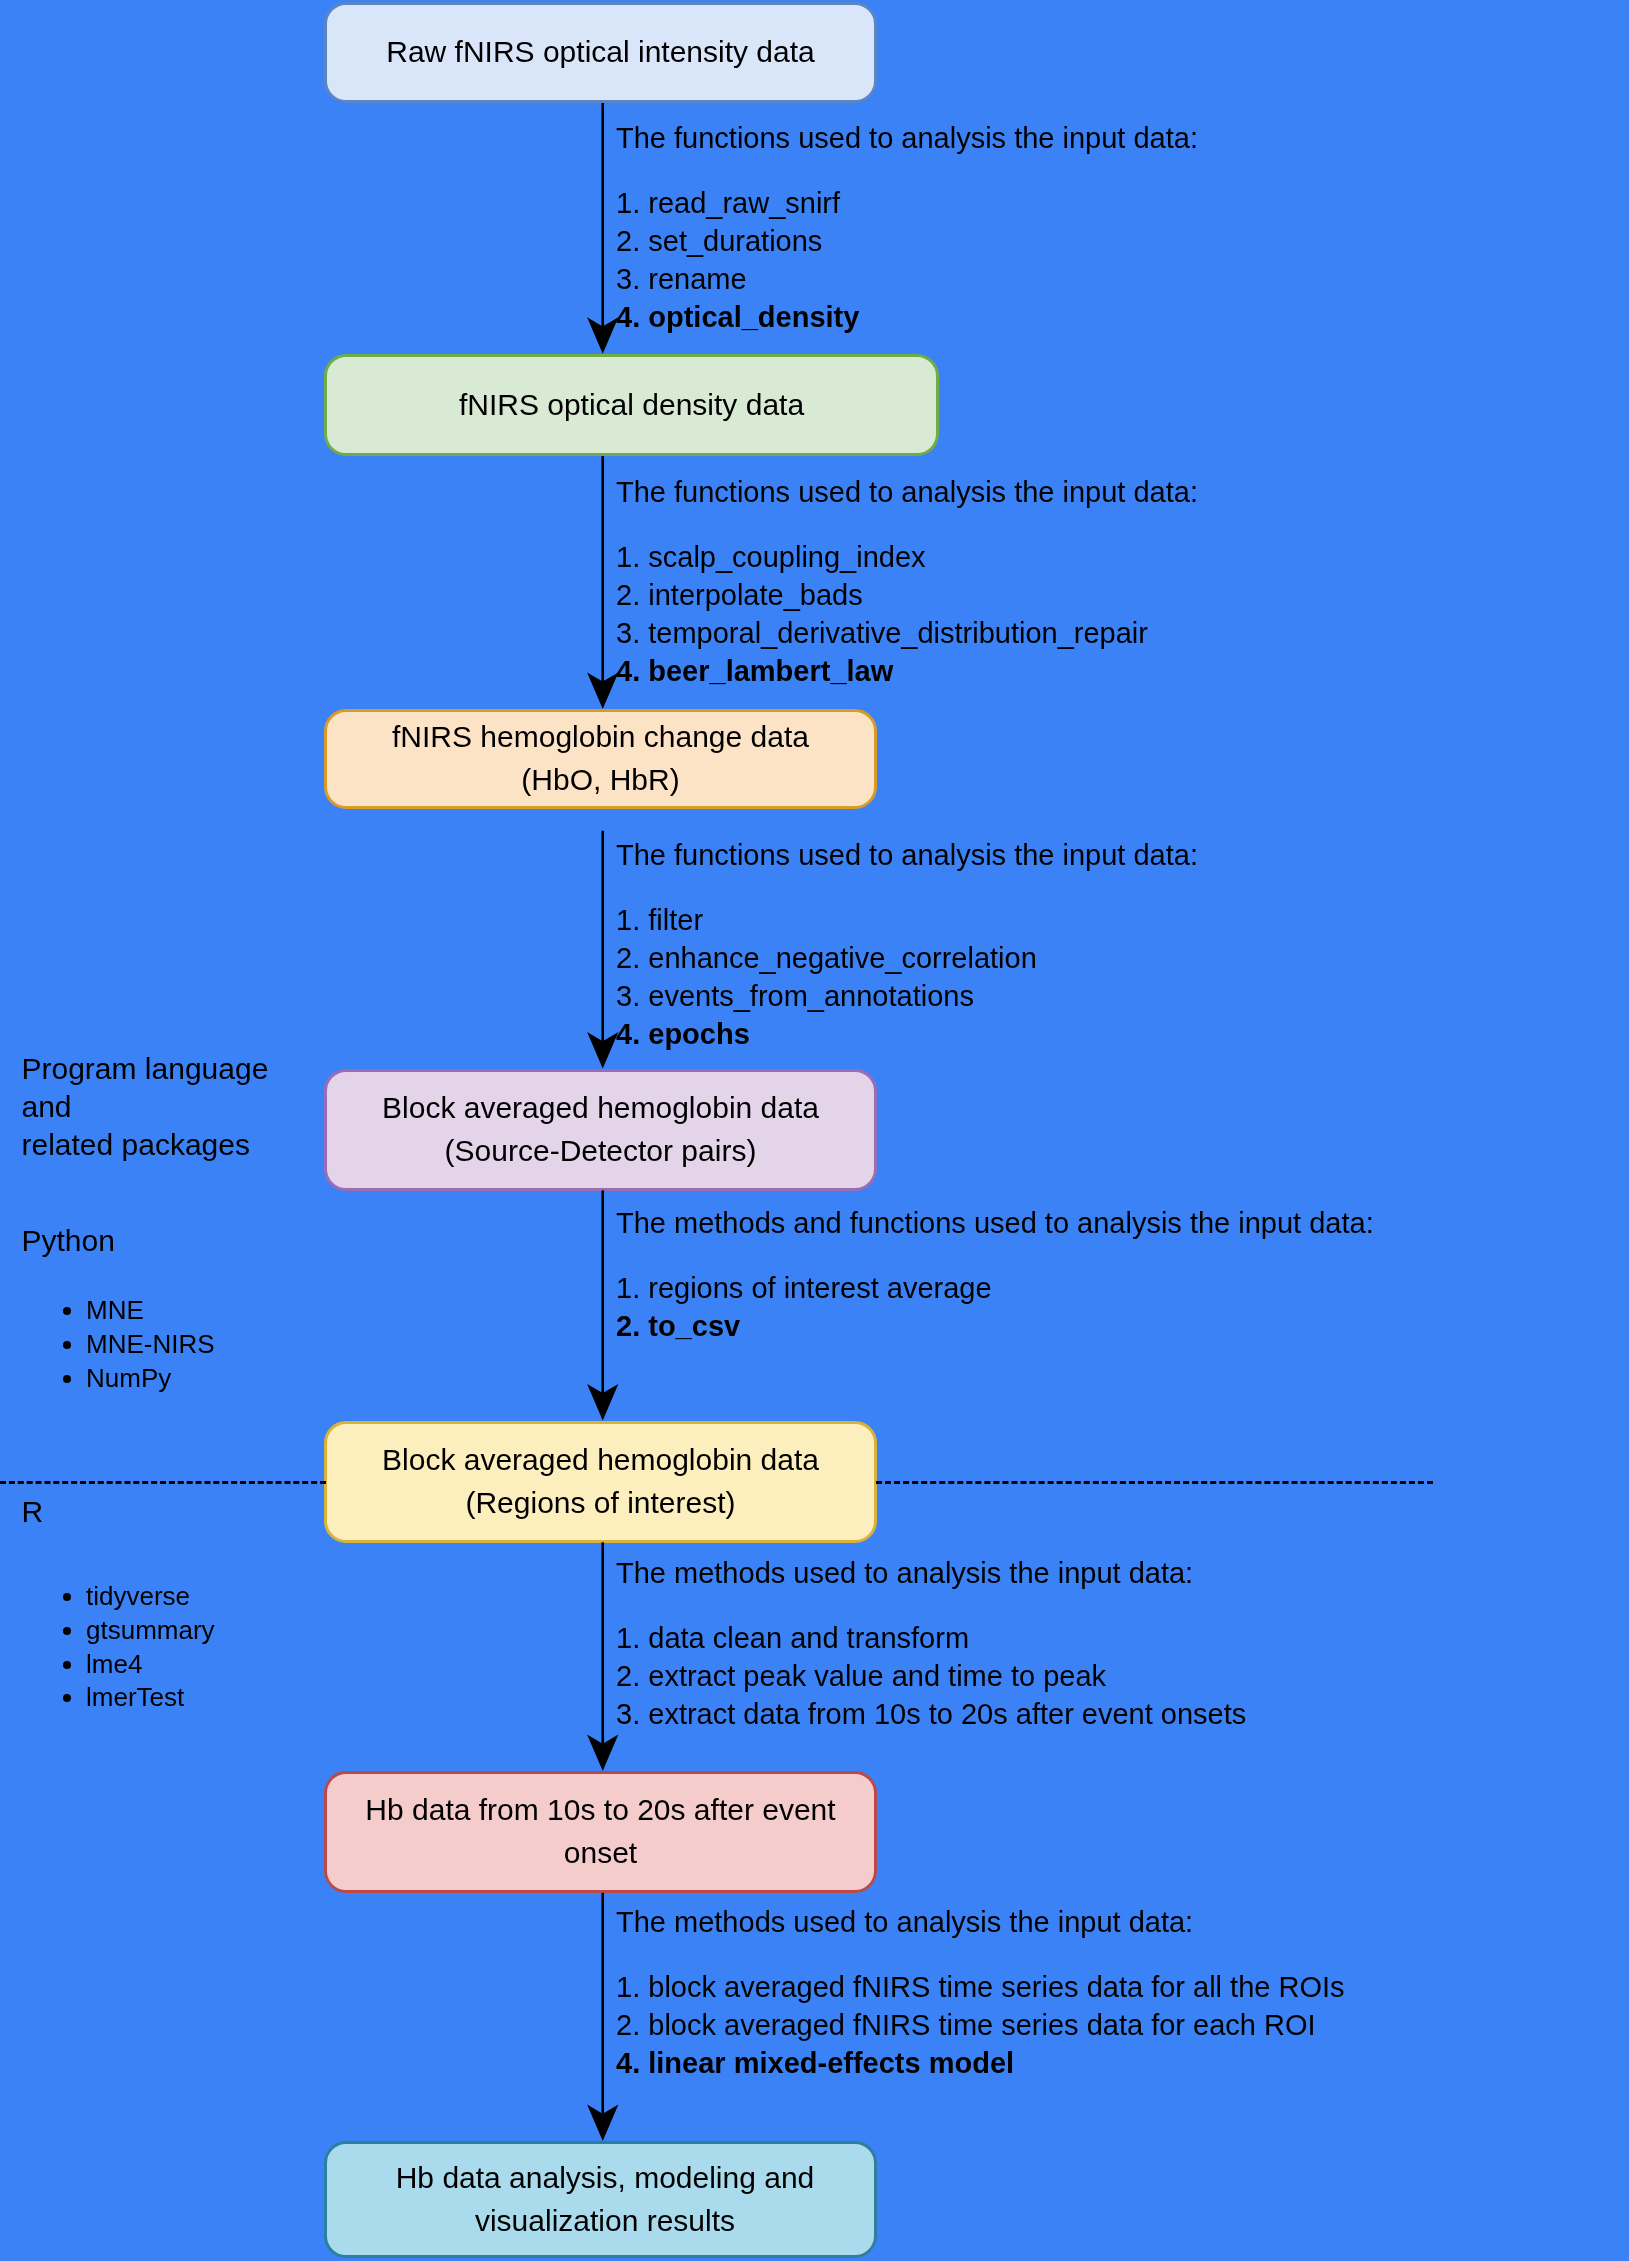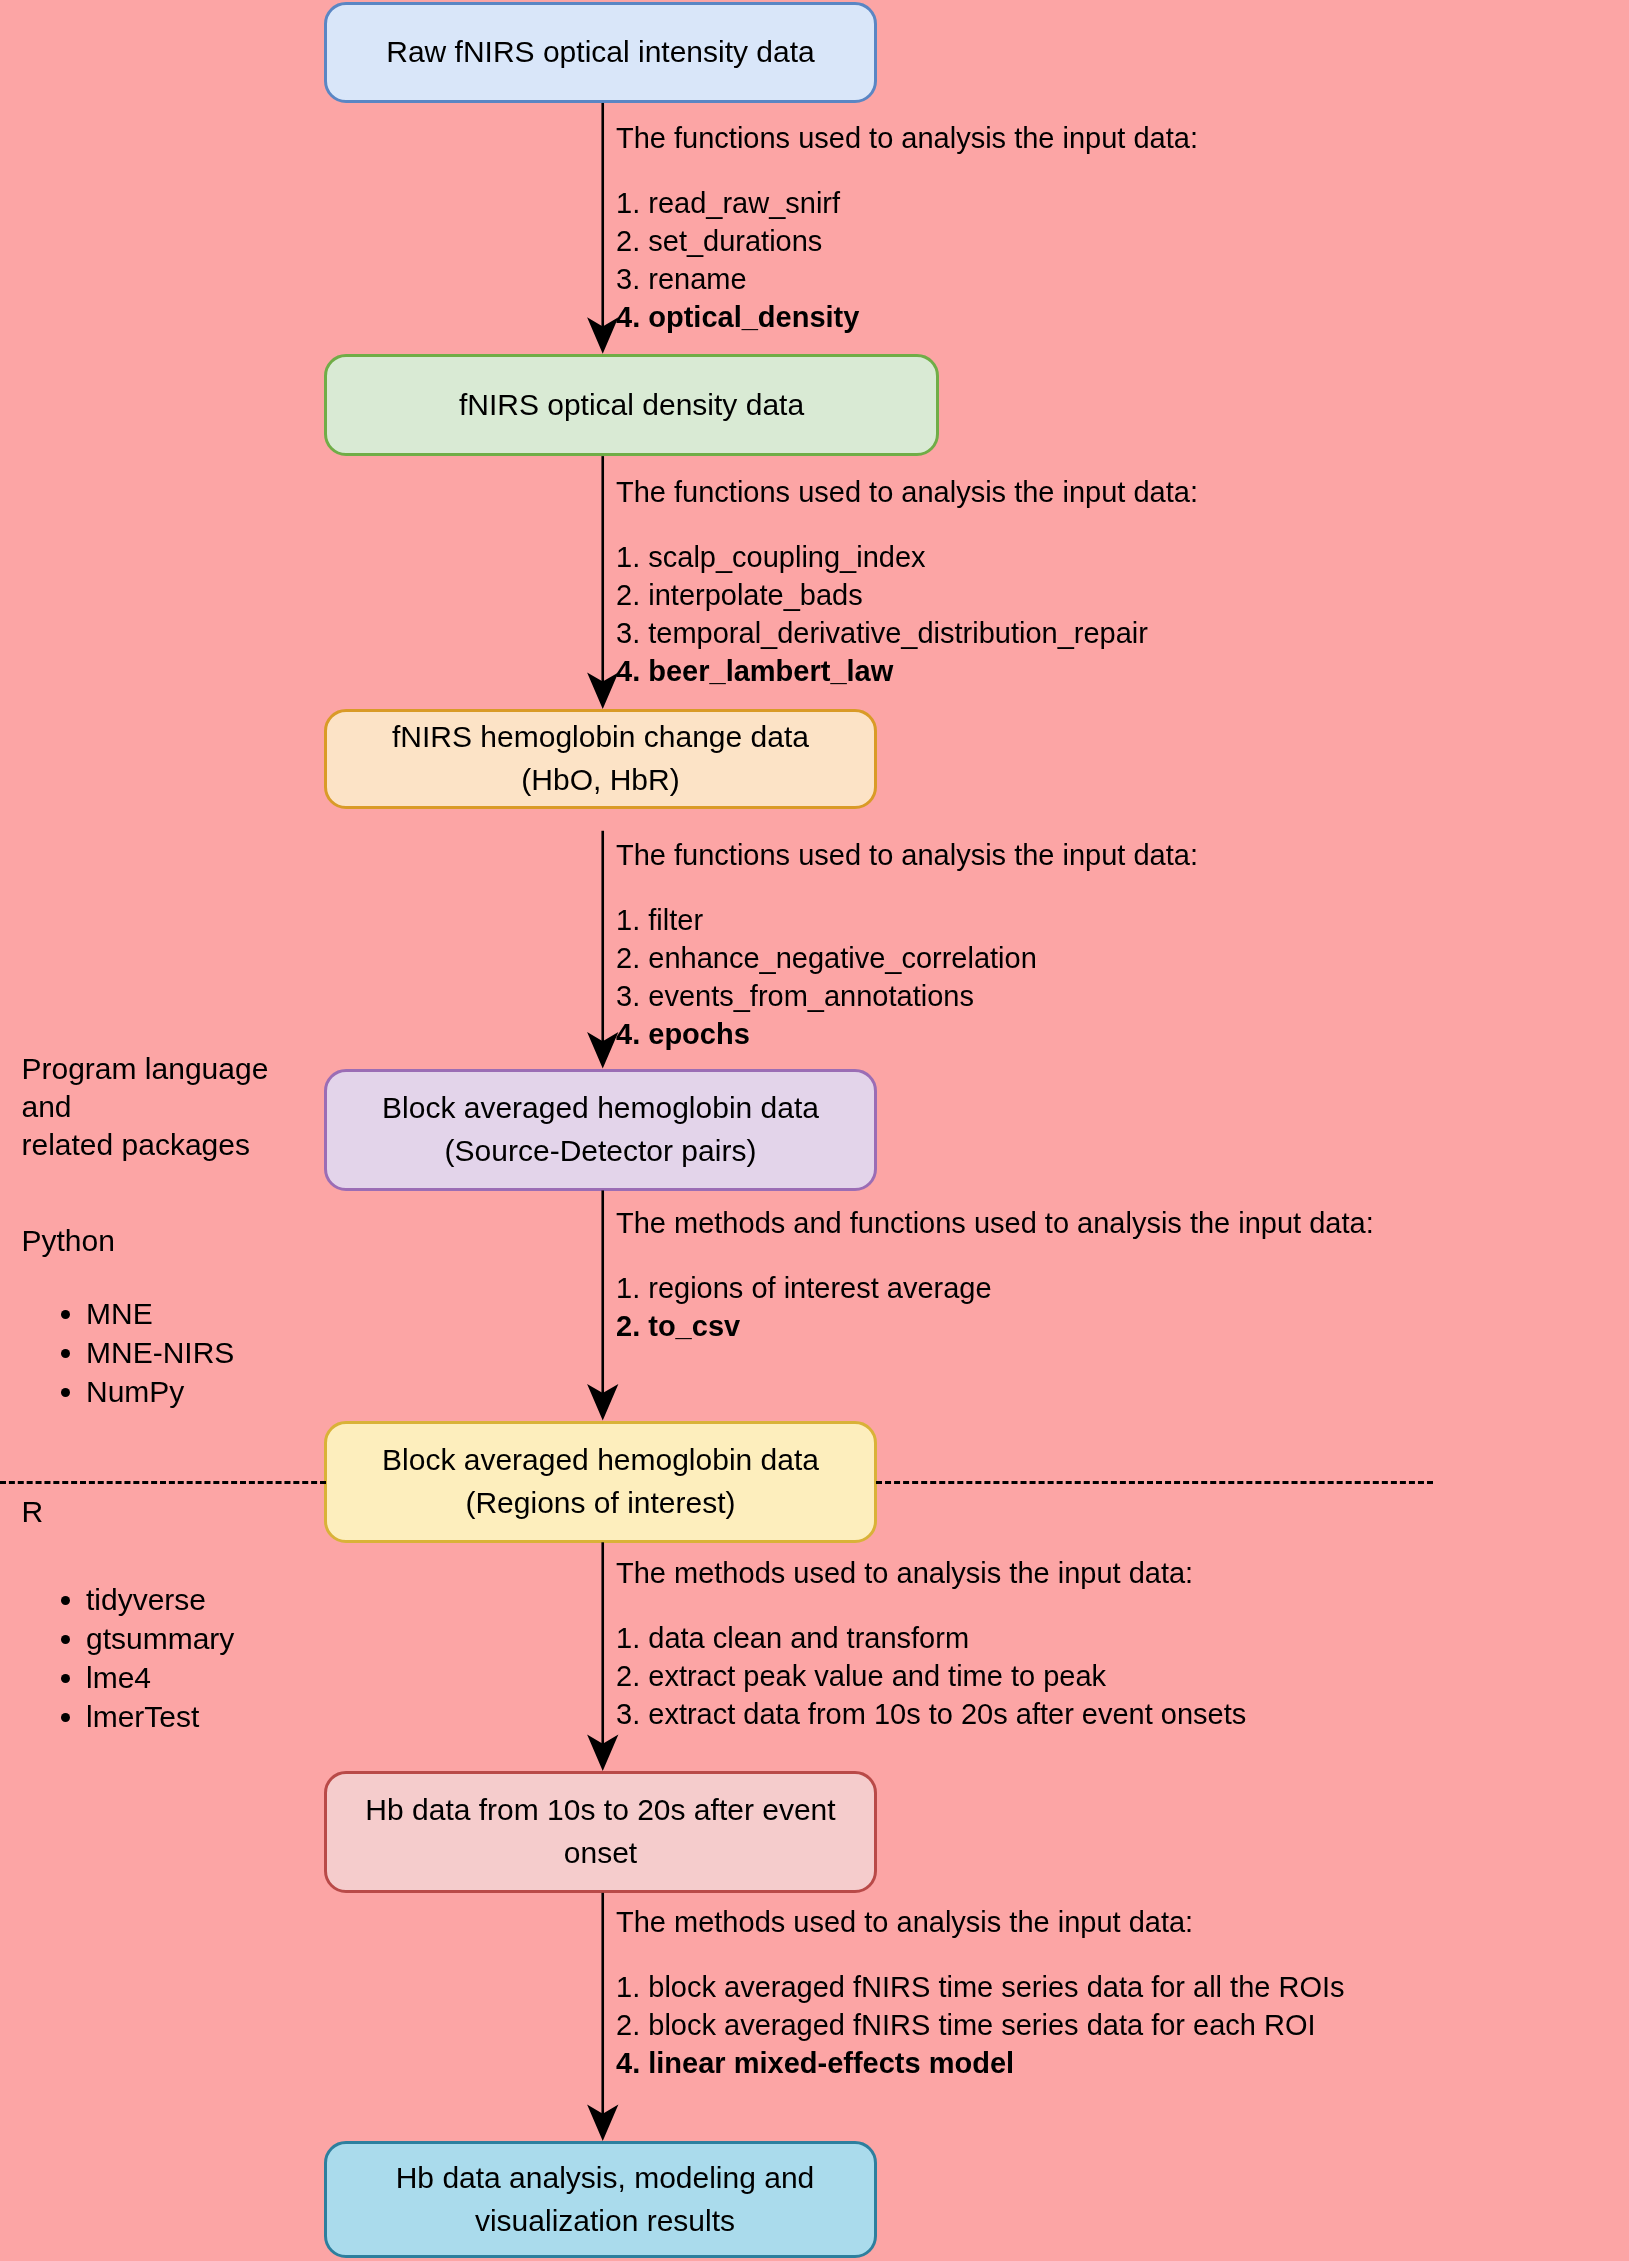--- a/index.html
+++ b/index.html
@@ -8,21 +8,21 @@
     background: #ffffff;
   }
   body {
     font-family: "Liberation Sans", sans-serif;
     color: #000000;
   }
   #canvas {
     position: relative;
     width: 1629px;
     height: 2261px;
-    background: #fca5a5;
+    background: #3b82f6;
     overflow: hidden;
   }
 
   
   .node {
     position: absolute;
     box-sizing: border-box;
     border-radius: 22px;
     border-width: 3.3px;
     border-style: solid;
@@ -77,21 +77,21 @@
     white-space: pre-line;
   }
   .legend-lang {
     position: absolute;
     font-size: 30px;
   }
   .legend-list {
     position: absolute;
     margin: 0;
     padding-left: 47px;
-    font-size: 30px;
+    font-size: 26px;
     line-height: 1.30;
     list-style-type: disc;
   }
   .legend-list li { margin: 0; padding: 0; }
 
   
   .divider {
     position: absolute;
     height: 0;
     border-top: 3.9px dashed #000000;

